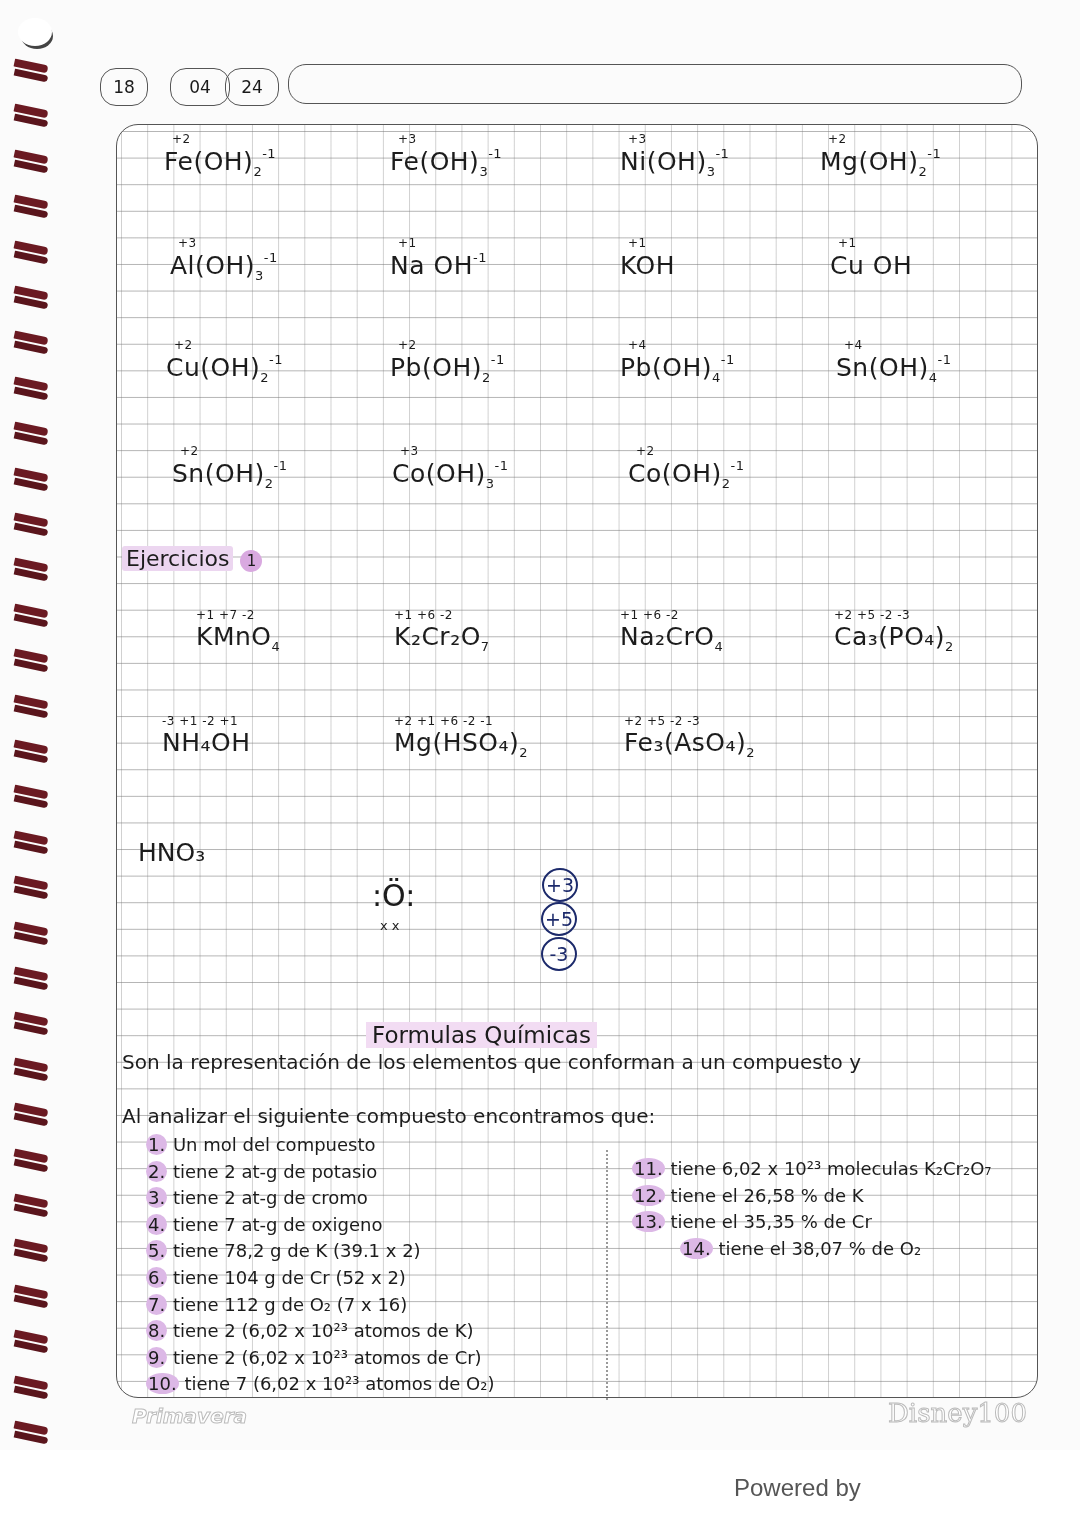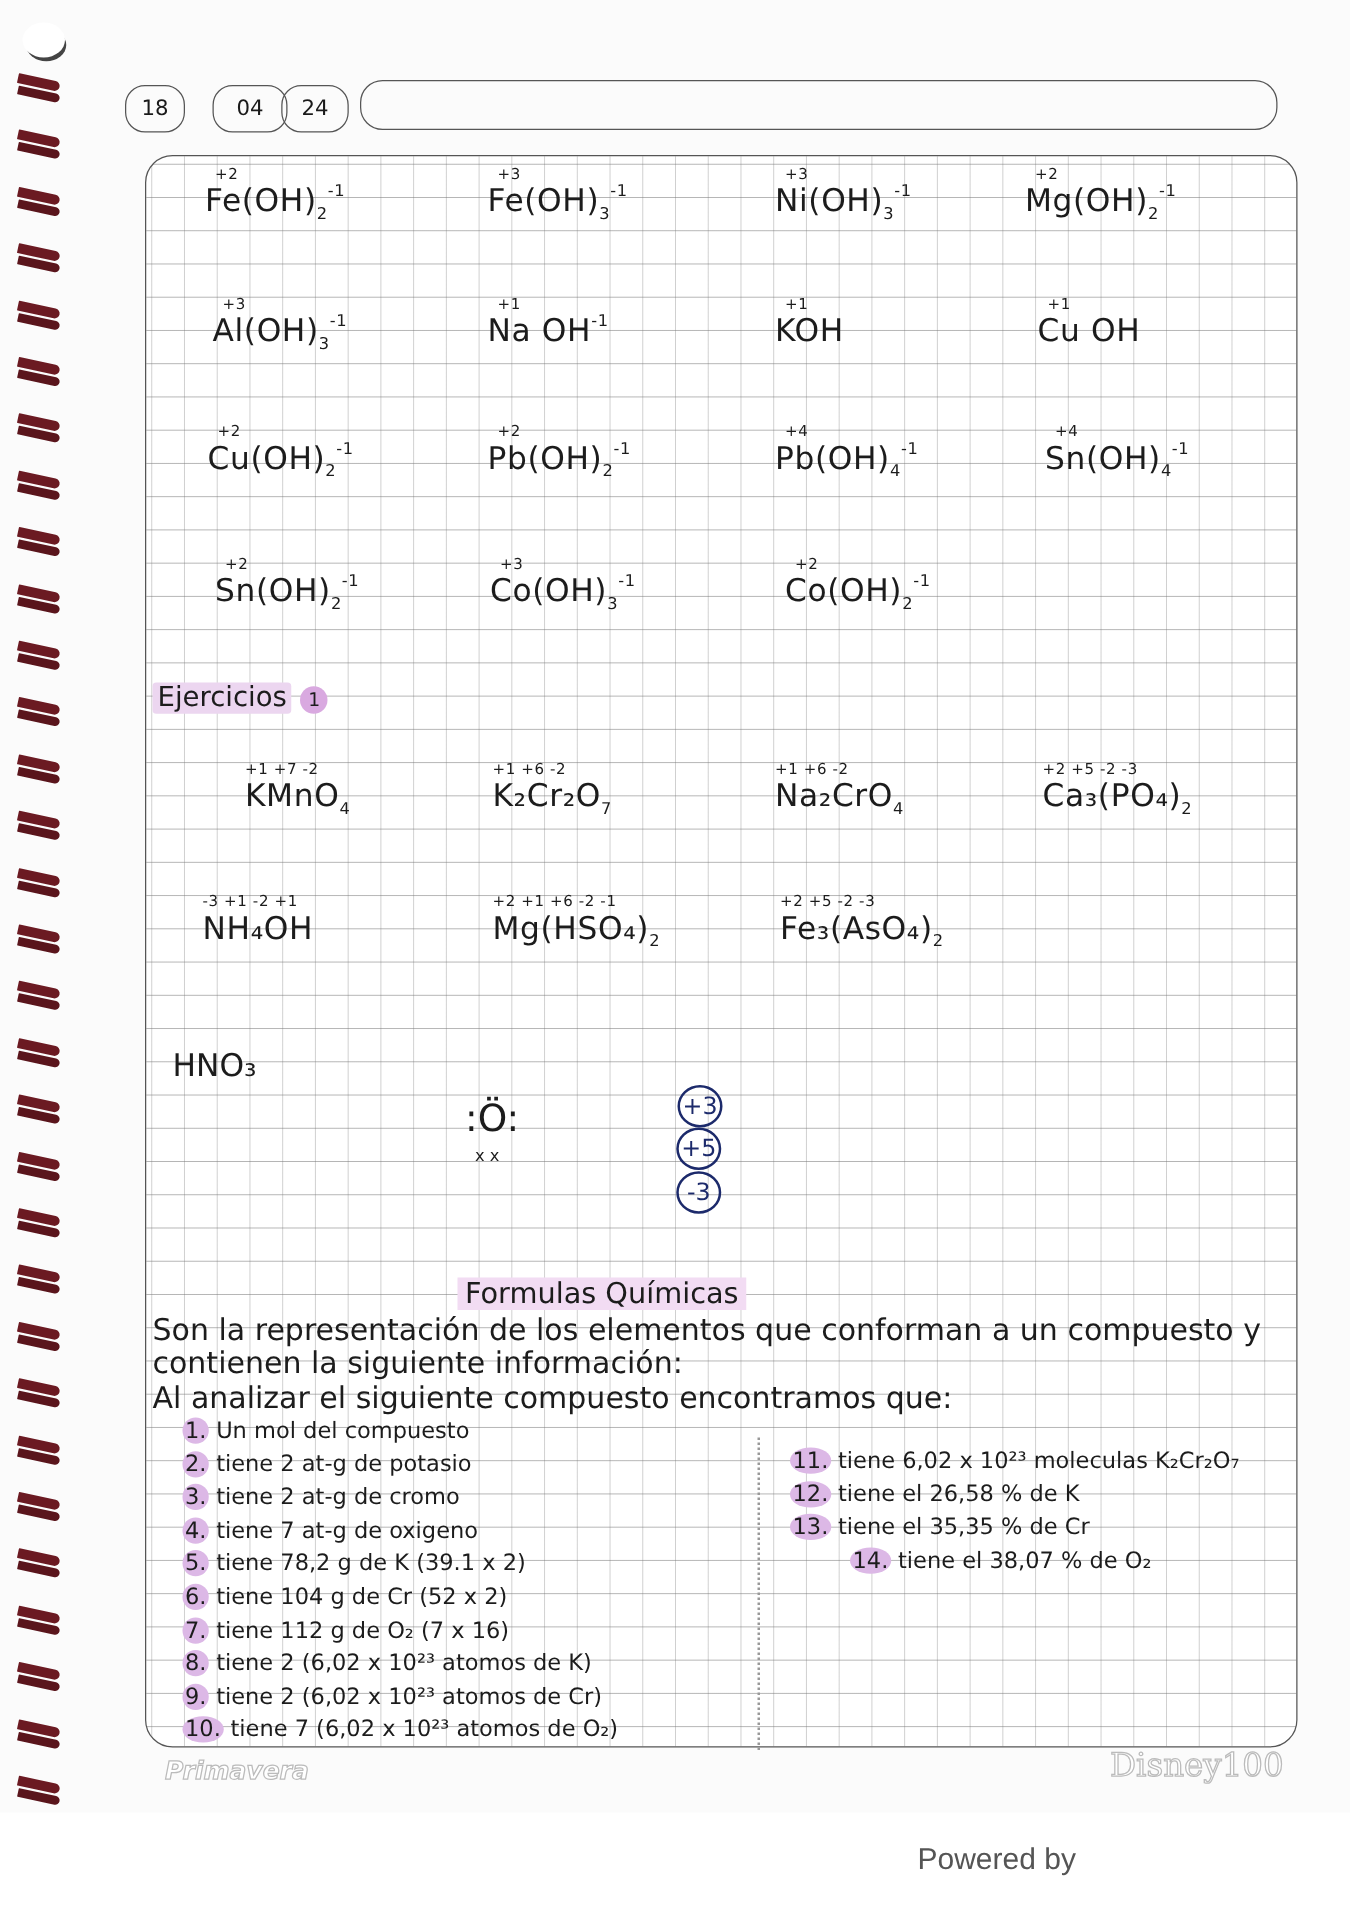--- a/index.html
+++ b/index.html
@@ -35,21 +35,21 @@
   .ox { position: absolute; font-size: 12px; top: -14px; white-space: nowrap; }
 
   .highlight { background: #ecd6f0; padding: 0 4px; border-radius: 3px; }
   .circle-num { display: inline-block; width: 22px; height: 22px; border-radius: 50%; background: #d9a9e0; text-align: center; font-size: 15px; line-height: 22px; }
 
   .ox-circle { position: absolute; width: 36px; height: 34px; border: 2px solid #1c2a6b; border-radius: 50%;
                font-size: 19px; text-align: center; line-height: 30px; color: #1c2a6b; }
 
   .lewis { font-size: 30px; }
   .section-title { font-size: 23px; background: #f2dcf3; padding: 0 6px; }
-  .body-text { font-size: 24px; }
+  .body-text { font-size: 20px; }
   .list-item { position: absolute; font-size: 18px; white-space: nowrap; }
   .num-badge { background: #dcb8e6; border-radius: 50%; padding: 0 2px; }
   .dash-sep { position: absolute; left: 490px; top: 1138px; height: 250px; border-left: 2px dotted #999; }
 
   .brand-left { position: absolute; left: 132px; top: 1404px; font-size: 20px; font-weight: bold; color: #fff;
                 -webkit-text-stroke: 1px #bbb; font-style: italic; }
   .brand-right { position: absolute; left: 888px; top: 1398px; font-size: 26px; color: #fff;
                  -webkit-text-stroke: 1px #bbb; font-family: "DejaVu Serif", serif; }
   .powered { position: absolute; left: 734px; top: 1474px; font-size: 24px; color: #555; font-family: "Liberation Sans", sans-serif; }
   .cs-badge { position: absolute; left: 868px; top: 1530px; width: 194px; height: 52px; background: #f2f2f2; border-radius: 8px;
@@ -138,21 +138,20 @@
 
   <div class="hand" style="left:138px;top:838px;font-size:25px;">HNO₃</div>
   <div class="hand lewis" style="left:372px;top:878px;">:Ö:</div>
   <div class="hand" style="left:380px;top:918px;font-size:13px;">x x</div>
   <div class="ox-circle" style="left:542px;top:868px;">+3</div>
   <div class="ox-circle" style="left:541px;top:902px;">+5</div>
   <div class="ox-circle" style="left:541px;top:937px;">-3</div>
 
   <div class="hand section-title" style="left:366px;top:1022px;">Formulas Químicas</div>
   <div class="hand body-text" style="left:122px;top:1050px;">Son la representación de los elementos que conforman a un compuesto y</div>
-  <div class="hand body-text" style="left:122px;top:1076px;">contienen la siguiente información:</div>
   <div class="hand body-text" style="left:122px;top:1104px;">Al analizar el siguiente compuesto encontramos que:</div>
 
   <div id="left-list">
       <div class="list-item hand" style="left: 146px; top: 1134px;"><span class="num-badge">1.</span> <span>Un mol del compuesto</span></div>
       <div class="list-item hand" style="left: 146px; top: 1160.6px;"><span class="num-badge">2.</span> <span>tiene 2 at-g de potasio</span></div>
       <div class="list-item hand" style="left: 146px; top: 1187.2px;"><span class="num-badge">3.</span> <span>tiene 2 at-g de cromo</span></div>
       <div class="list-item hand" style="left: 146px; top: 1213.8px;"><span class="num-badge">4.</span> <span>tiene 7 at-g de oxigeno</span></div>
       <div class="list-item hand" style="left: 146px; top: 1240.4px;"><span class="num-badge">5.</span> <span>tiene 78,2 g de K (39.1 x 2)</span></div>
       <div class="list-item hand" style="left: 146px; top: 1267px;"><span class="num-badge">6.</span> <span>tiene 104 g de Cr (52 x 2)</span></div>
       <div class="list-item hand" style="left: 146px; top: 1293.6px;"><span class="num-badge">7.</span> <span>tiene 112 g de O₂ (7 x 16)</span></div>

